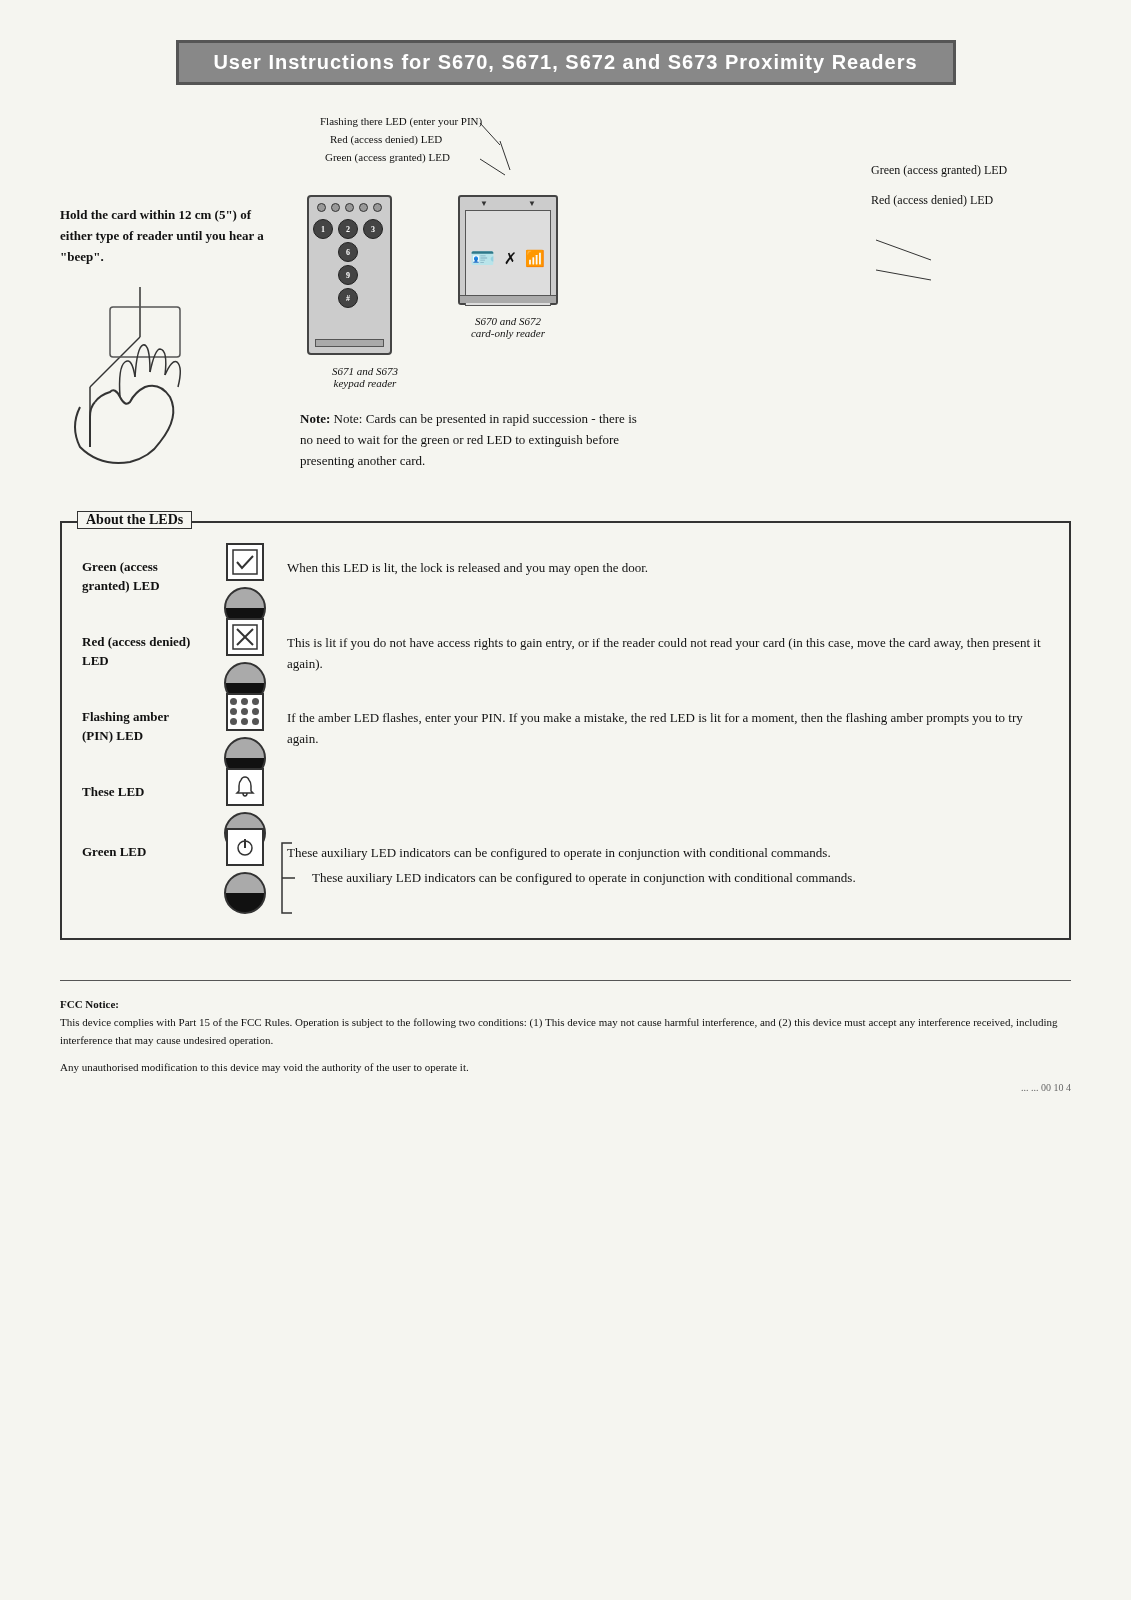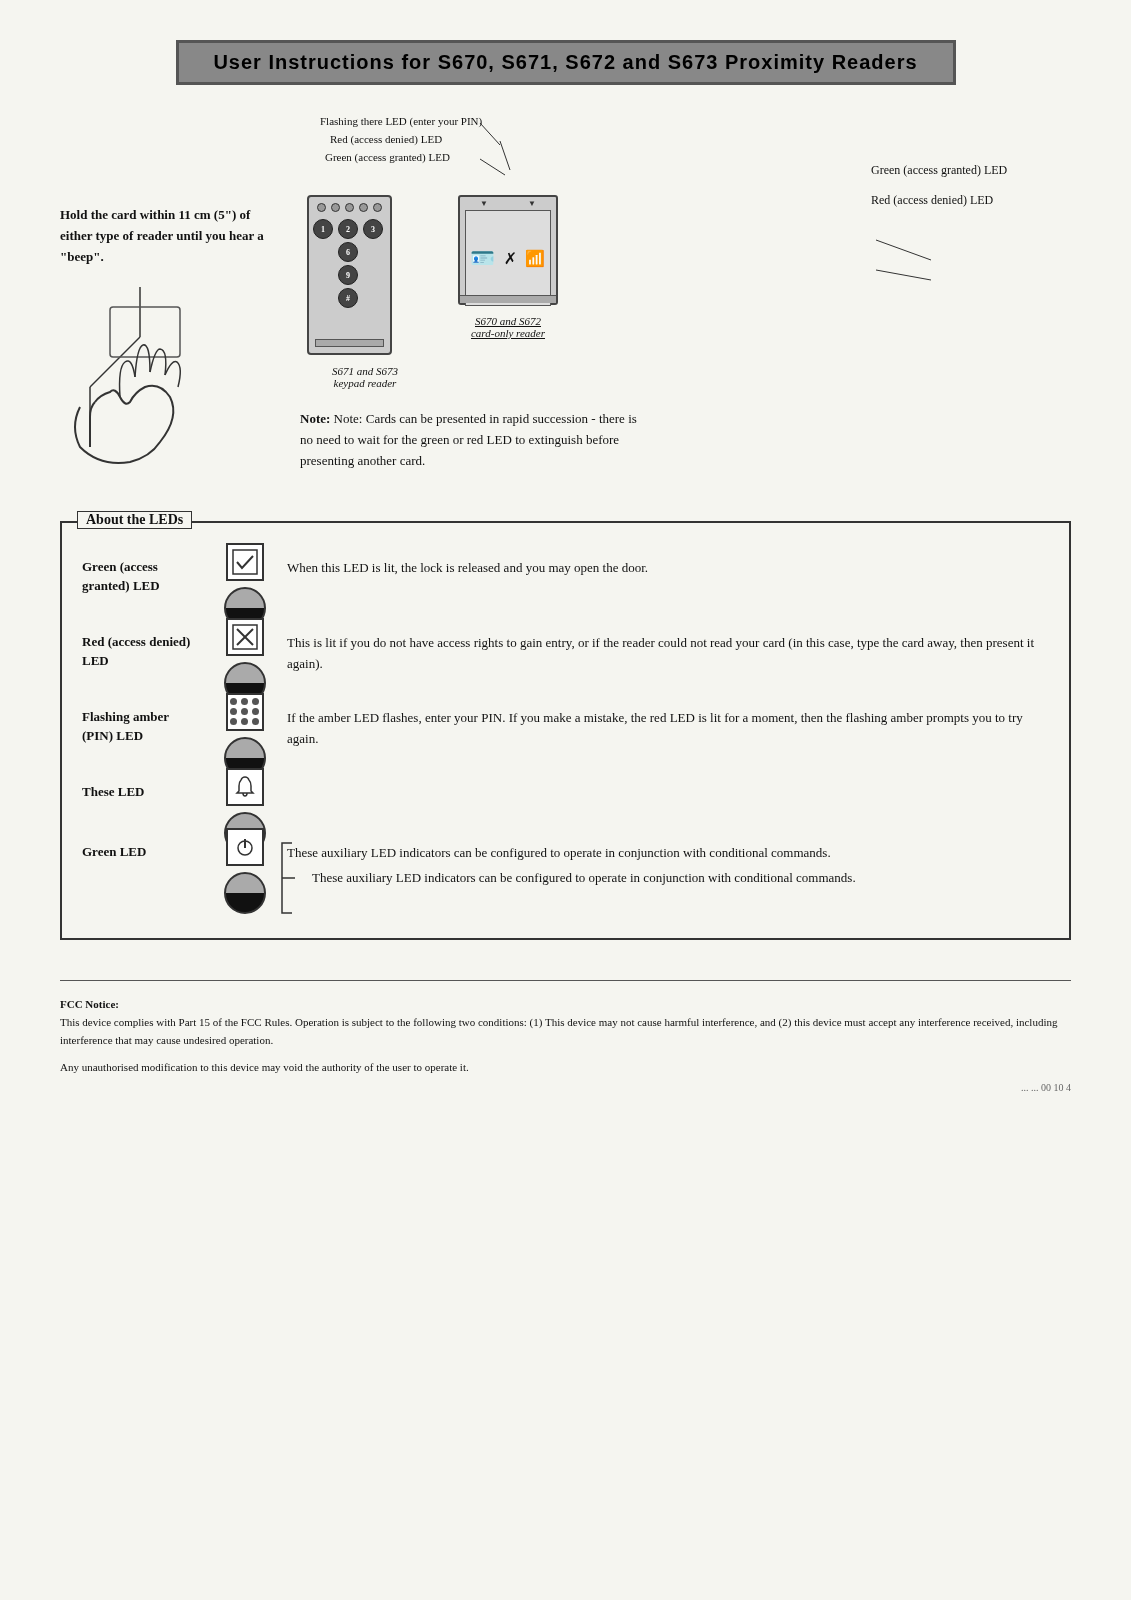--- a/index.html
+++ b/index.html
@@ -18,21 +18,21 @@
       border: 3px solid #555;
       background: #888;
       text-align: center;
       padding: 8px 20px;
       margin: 10px auto 30px auto;
       max-width: 780px;
     }
     .title-box h1 {
       font-size: 20px;
       font-weight: bold;
-      color: #000000;
+      color: #ffffff;
       font-family: Arial, sans-serif;
       letter-spacing: 1px;
     }
 
     
     .top-section {
       display: flex;
       gap: 20px;
       margin-bottom: 30px;
       position: relative;
@@ -175,21 +175,21 @@
 </head>
 <body>
 
 <div class="title-box">
   <h1>User Instructions for S670, S671, S672 and S673 Proximity Readers</h1>
 </div>
 
 <div class="top-section">
 
   <div class="left-col">
-    <p style="font-weight:bold; font-size:13px; line-height:1.6; padding-top:90px;">Hold the card within 11 cm (5") of either type of reader until you hear a "beep".</p>
+    <p style="font-weight:bold; font-size:13px; line-height:1.6; padding-top:90px;">Hold the card within 12 cm (5") of either type of reader until you hear a "beep".</p>
 
     <div style="margin-top:20px;">
       <svg width="180" height="200" viewBox="0 0 180 200">
 
         <line x1="80" y1="0" x2="80" y2="50" stroke="#333" stroke-width="1.5"></line>
         <line x1="80" y1="50" x2="30" y2="100" stroke="#333" stroke-width="1.5"></line>
         <line x1="30" y1="100" x2="30" y2="160" stroke="#333" stroke-width="1.5"></line>
 
         <rect x="50" y="20" width="70" height="50" rx="3" fill="none" stroke="#555" stroke-width="1.5"></rect>
 
@@ -258,21 +258,21 @@
 
             <div style="font-size:20px;">🪪</div>
 
             <div style="font-size:16px;">✗</div>
 
             <div style="font-size:16px;">📶</div>
           </div>
 
           <div style="position:absolute;bottom:0;left:0;width:100%;height:8px;background:#aaa;border-top:1px solid #555;"></div>
         </div>
-        <div style="font-size:11px;text-align:center;font-style:italic;margin-top:5px;text-decoration:underline;">
+        <div style="font-size:11px;text-align:center;font-style:italic;margin-top:5px;">
           <span>S670 and S672<br>card-only reader</span>
         </div>
       </div>
 
     </div>
 
     <div class="note-box" style="margin-top:20px;">
       <p>
         <strong>Note:</strong>
         <span>Note: Cards can be presented in rapid succession - there is no need to wait for the green or red LED to extinguish before presenting another card.</span>
@@ -325,21 +325,21 @@
         <div style="width:38px;height:38px;border:2px solid #333;background:#fff;position:relative;display:flex;align-items:center;justify-content:center;">
           <svg width="28" height="28" viewBox="0 0 28 28">
             <rect x="2" y="2" width="24" height="24" fill="none" stroke="#333" stroke-width="1.5"></rect>
             <line x1="6" y1="6" x2="22" y2="22" stroke="#333" stroke-width="2"></line>
             <line x1="22" y1="6" x2="6" y2="22" stroke="#333" stroke-width="2"></line>
           </svg>
         </div>
         <div class="led-indicator"></div>
       </div>
     </div>
-    <div class="led-desc">This is lit if you do not have access rights to gain entry, or if the reader could not read your card (in this case, type the card away, then present it again).</div>
+    <div class="led-desc">This is lit if you do not have access rights to gain entry, or if the reader could not read your card (in this case, move the card away, then present it again).</div>
   </div>
 
   <div class="led-row">
     <div class="led-label">
       <span>Flashing amber (PIN) LED</span>
     </div>
     <div class="led-icon">
       <div style="display:flex;flex-direction:column;align-items:center;gap:3px;">
         <div style="width:38px;height:38px;border:2px solid #333;background:#fff;display:flex;align-items:center;justify-content:center;">
           <div style="display:grid;grid-template-columns:repeat(3,8px);gap:3px;">

